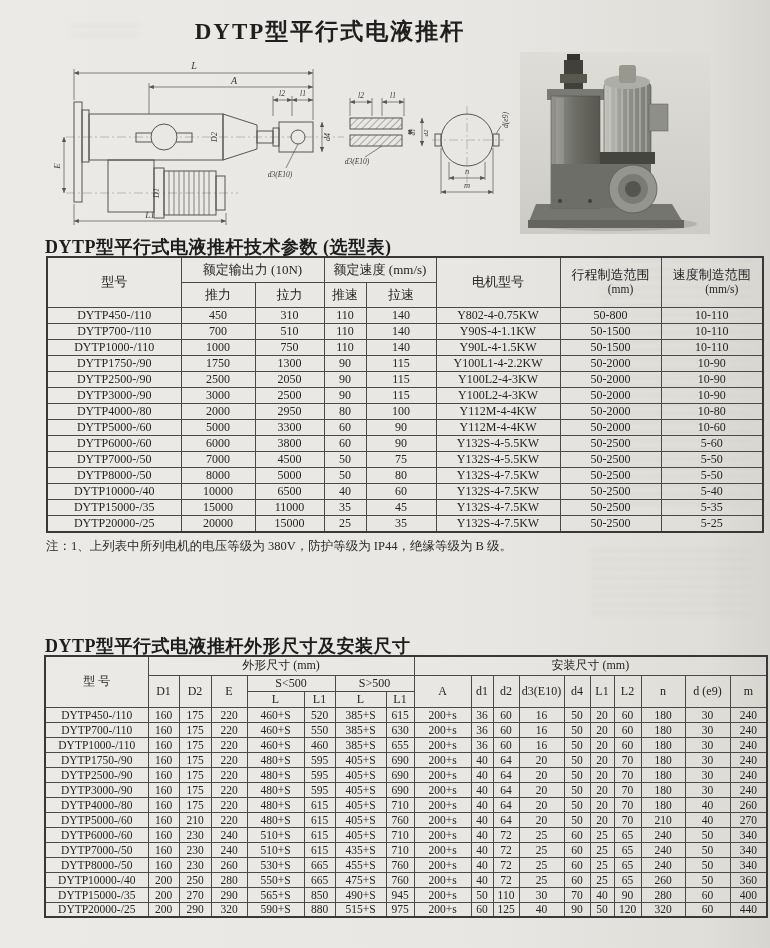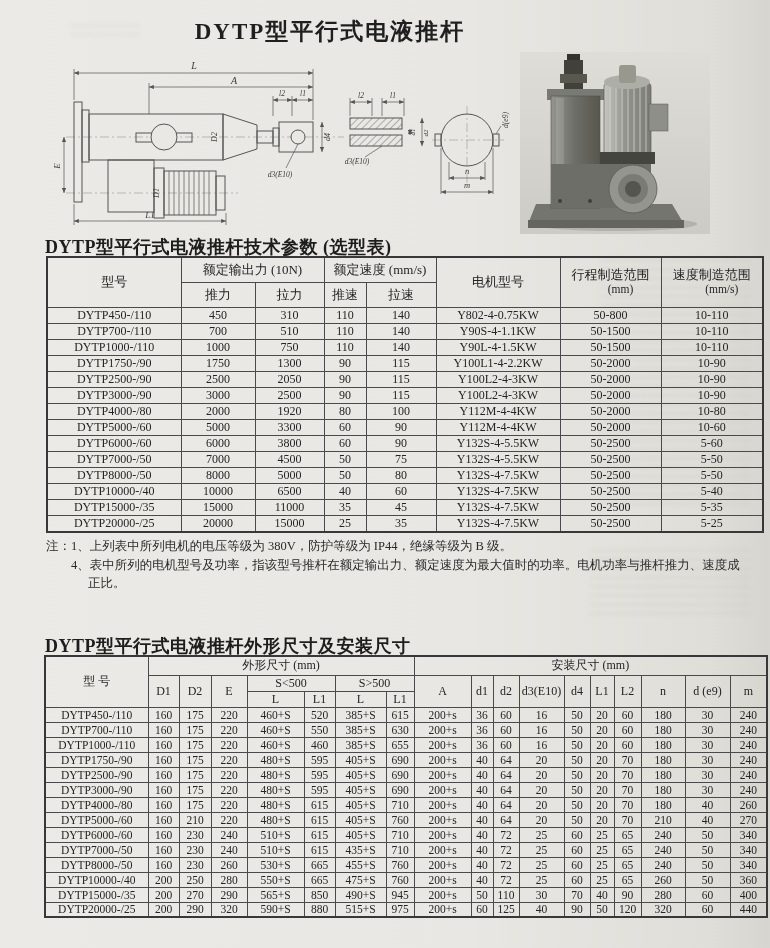--- a/index.html
+++ b/index.html
@@ -307,21 +307,21 @@
         <td>2500</td>
         <td>90</td>
         <td>115</td>
         <td>Y100L2-4-3KW</td>
         <td>50-2000</td>
         <td>10-90</td>
       </tr>
       <tr>
         <td>DYTP4000-/80</td>
         <td>2000</td>
-        <td>1920</td>
+        <td>2950</td>
         <td>80</td>
         <td>100</td>
         <td>Y112M-4-4KW</td>
         <td>50-2000</td>
         <td>10-80</td>
       </tr>
       <tr>
         <td>DYTP5000-/60</td>
         <td>5000</td>
         <td>3300</td>
@@ -390,21 +390,20 @@
         <td>Y132S-4-7.5KW</td>
         <td>50-2500</td>
         <td>5-25</td>
       </tr>
     </tbody>
 </table>
 
 <div class="notes">
   <span class="label">注：</span>
   <div class="note">1、上列表中所列电机的电压等级为 380V，防护等级为 IP44，绝缘等级为 B 级。</div>
-  <div class="note">4、表中所列的电机型号及功率，指该型号推杆在额定输出力、额定速度为最大值时的功率。电机功率与推杆推力、速度成正比。</div>
 </div>
 
 <div class="section-title" id="sec2">DYTP型平行式电液推杆外形尺寸及安装尺寸</div>
 
 <table id="table2">
   <colgroup>
     <col style="width:103px">
       <col style="width:31px">
       <col style="width:32px">
       <col style="width:36px">

